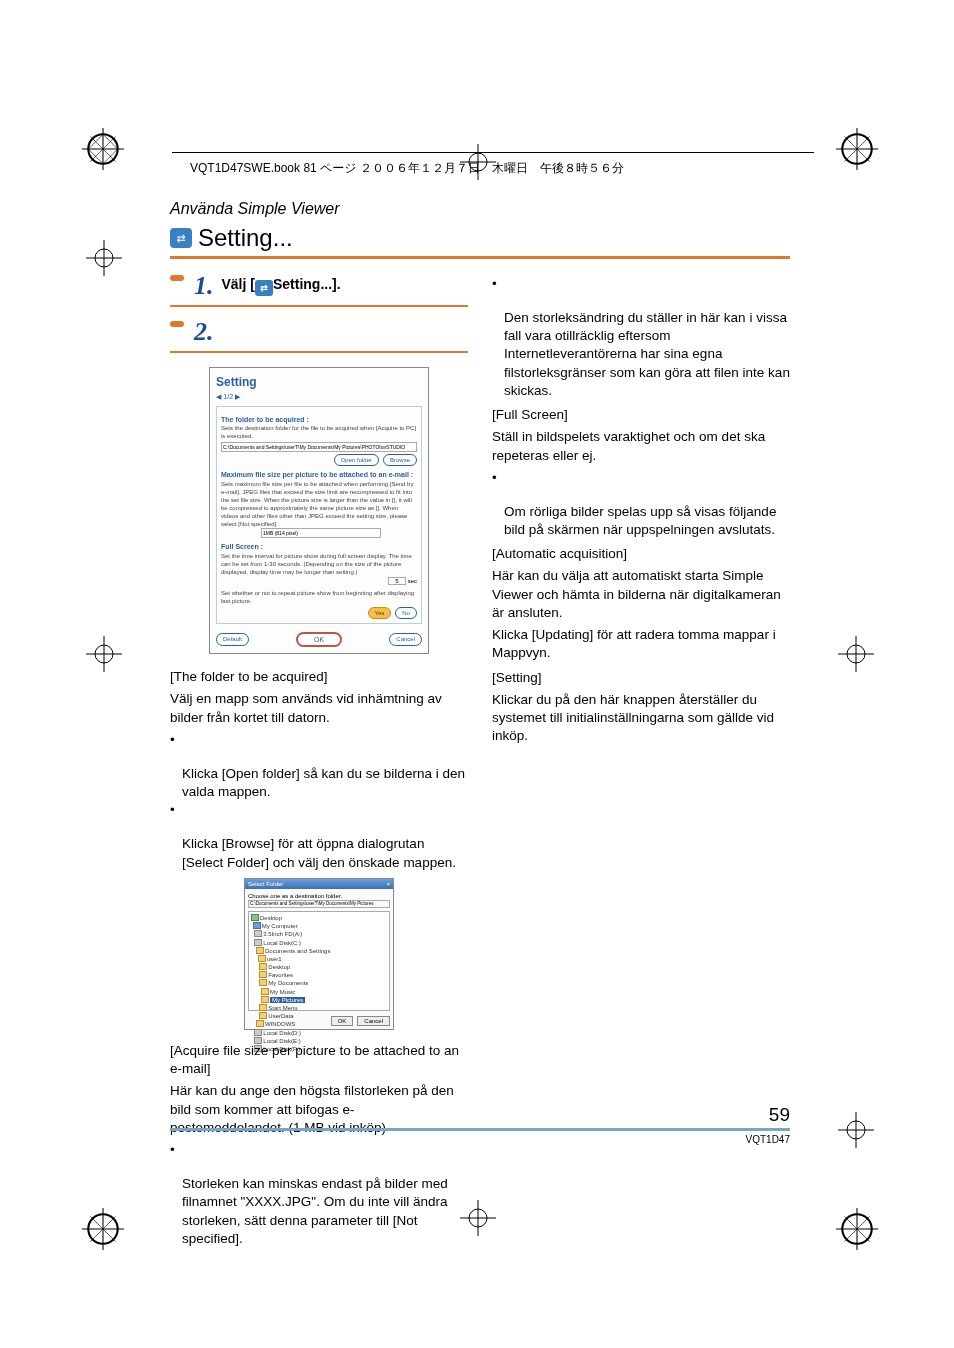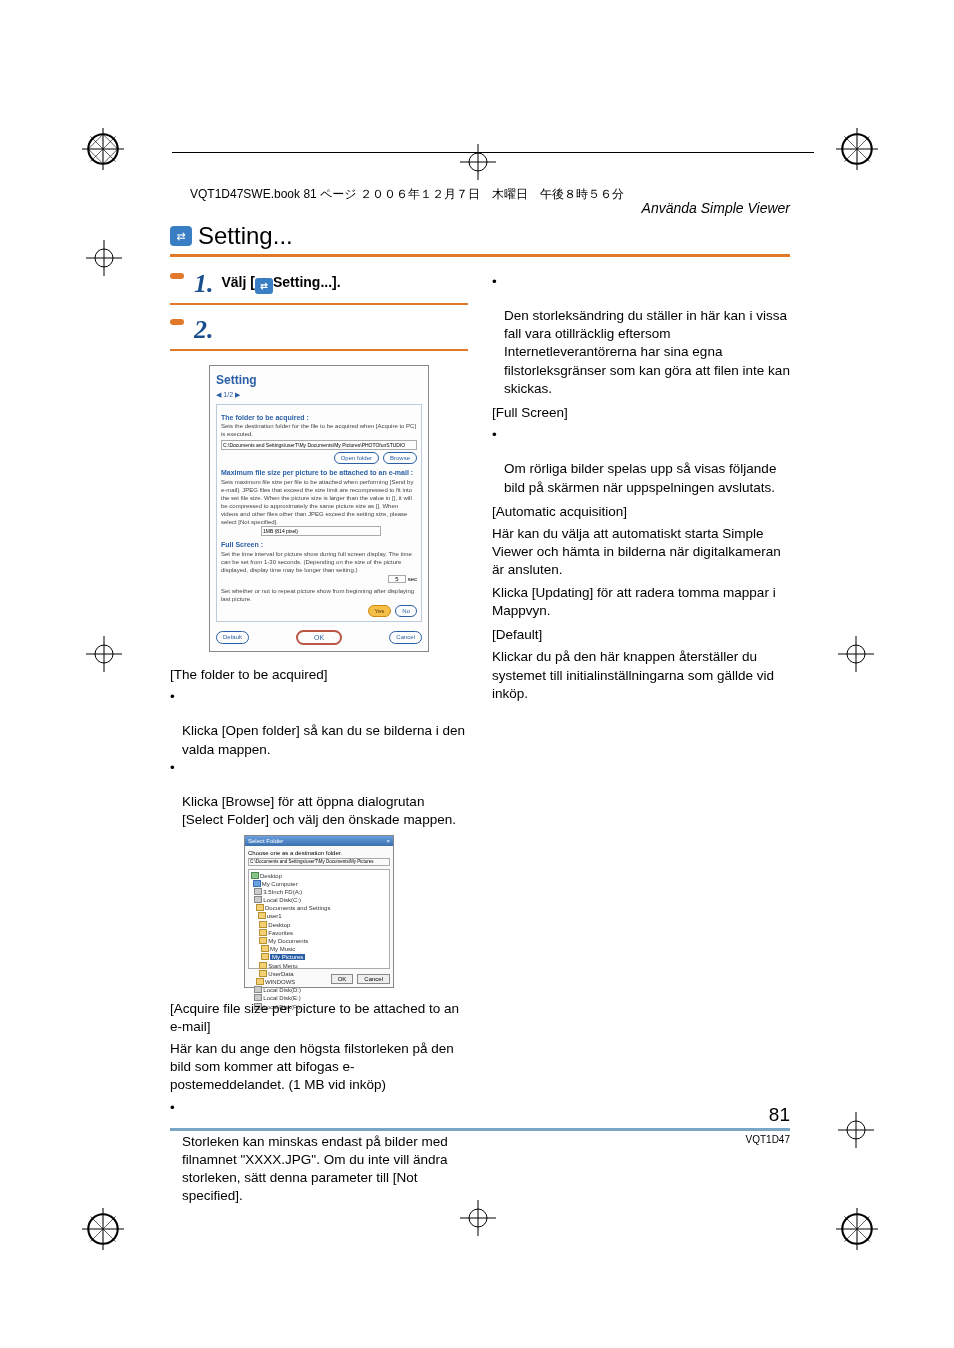--- a/index.html
+++ b/index.html
@@ -29,33 +29,32 @@
     top: 152px;
     left: 172px;
     right: 140px;
     border-top: 1px solid #000;
   }
   .header-text {
     position: absolute;
     top: 160px;
     left: 190px;
     font-size: 12px;
-    margin-top: 26px;
   }
 
   .page {
     position: absolute;
     top: 200px;
     left: 170px;
     width: 620px;
   }
   .section-header {
-    text-align: right;
+    text-align: left;
     font-style: italic;
-    font-size: 14px;
+    font-size: 16px;
     margin-bottom: 6px;
   }
   .title-row {
     display: flex;
     align-items: center;
     gap: 6px;
     margin-bottom: 4px;
   }
   .icon-setting {
     width: 22px; height: 20px;
@@ -330,20 +329,21 @@
           </div>
         </div>
         <div class="btmrow">
           <span class="btn">Default</span>
           <span class="okbtn">OK</span>
           <span class="btn">Cancel</span>
         </div>
       </div>
 
       <p class="subhead">[The folder to be acquired]</p>
+      <p>Välj en mapp som används vid inhämtning av bilder från kortet till datorn.</p>
       <div class="bullet">
           <div class="dot">•</div>
           <div class="txt">Klicka [Open folder] så kan du se bilderna i den valda mappen.</div>
         </div>
       <div class="bullet">
           <div class="dot">•</div>
           <div class="txt">Klicka [Browse] för att öppna dialogrutan [Select Folder] och välj den önskade mappen.</div>
         </div>
 
       <div class="screenshot2">
@@ -388,31 +388,32 @@
         </div>
     </div>
 
     <div class="col">
       <div class="bullet">
           <div class="dot">•</div>
           <div class="txt">Den storleksändring du ställer in här kan i vissa fall vara otillräcklig eftersom Internetleverantörerna har sina egna filstorleksgränser som kan göra att filen inte kan skickas.</div>
         </div>
 
       <p class="subhead">[Full Screen]</p>
+      <p>Ställ in bildspelets varaktighet och om det ska repeteras eller ej.</p>
       <div class="bullet">
           <div class="dot">•</div>
           <div class="txt">Om rörliga bilder spelas upp så visas följande bild på skärmen när uppspelningen avslutats.</div>
         </div>
 
       <p class="subhead">[Automatic acquisition]</p>
       <p>Här kan du välja att automatiskt starta Simple Viewer och hämta in bilderna när digitalkameran är ansluten.</p>
 
       <p>Klicka [Updating] för att radera tomma mappar i Mappvyn.</p>
 
-      <p class="subhead">[Default]</p>
+      <p class="subhead">[Setting]</p>
       <p>Klickar du på den här knappen återställer du systemet till initialinställningarna som gällde vid inköp.</p>
     </div>
   </div>
 </div>
 
-<div class="pagenum">81</div>
+<div class="pagenum">59</div>
 <div class="footer-rule"></div>
 <div class="docid">VQT1D47</div>
 
 </body></html>

